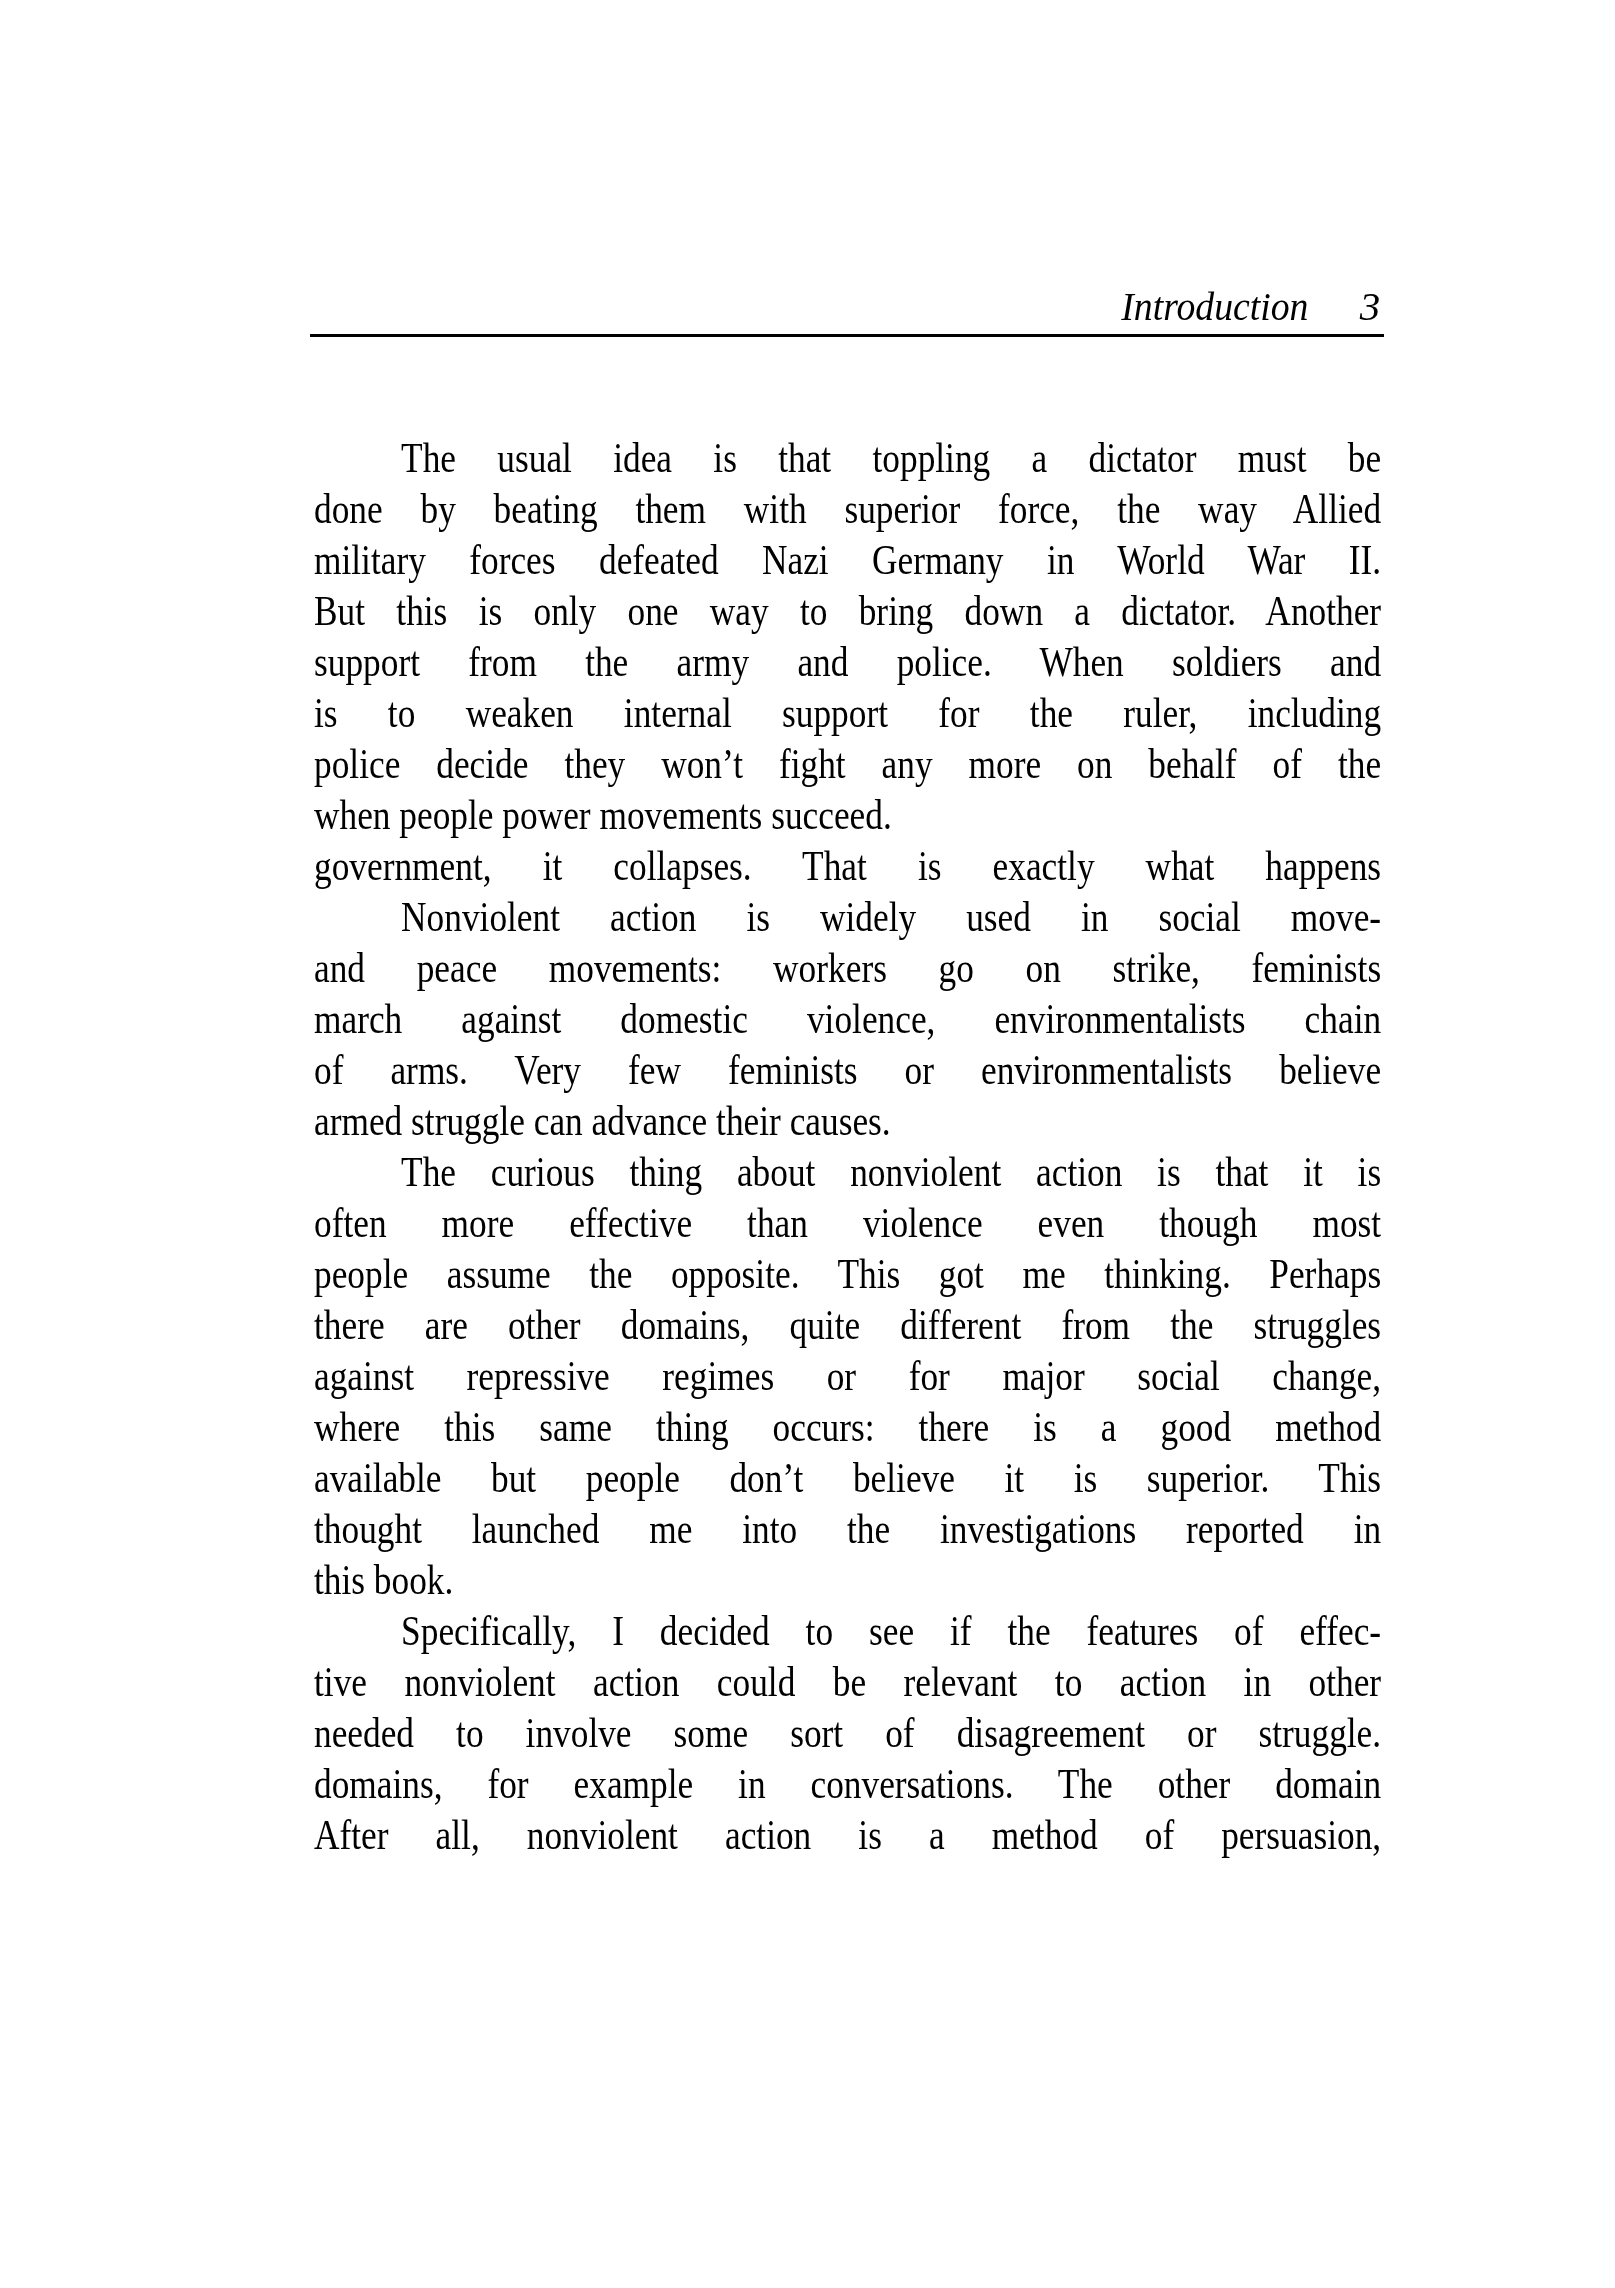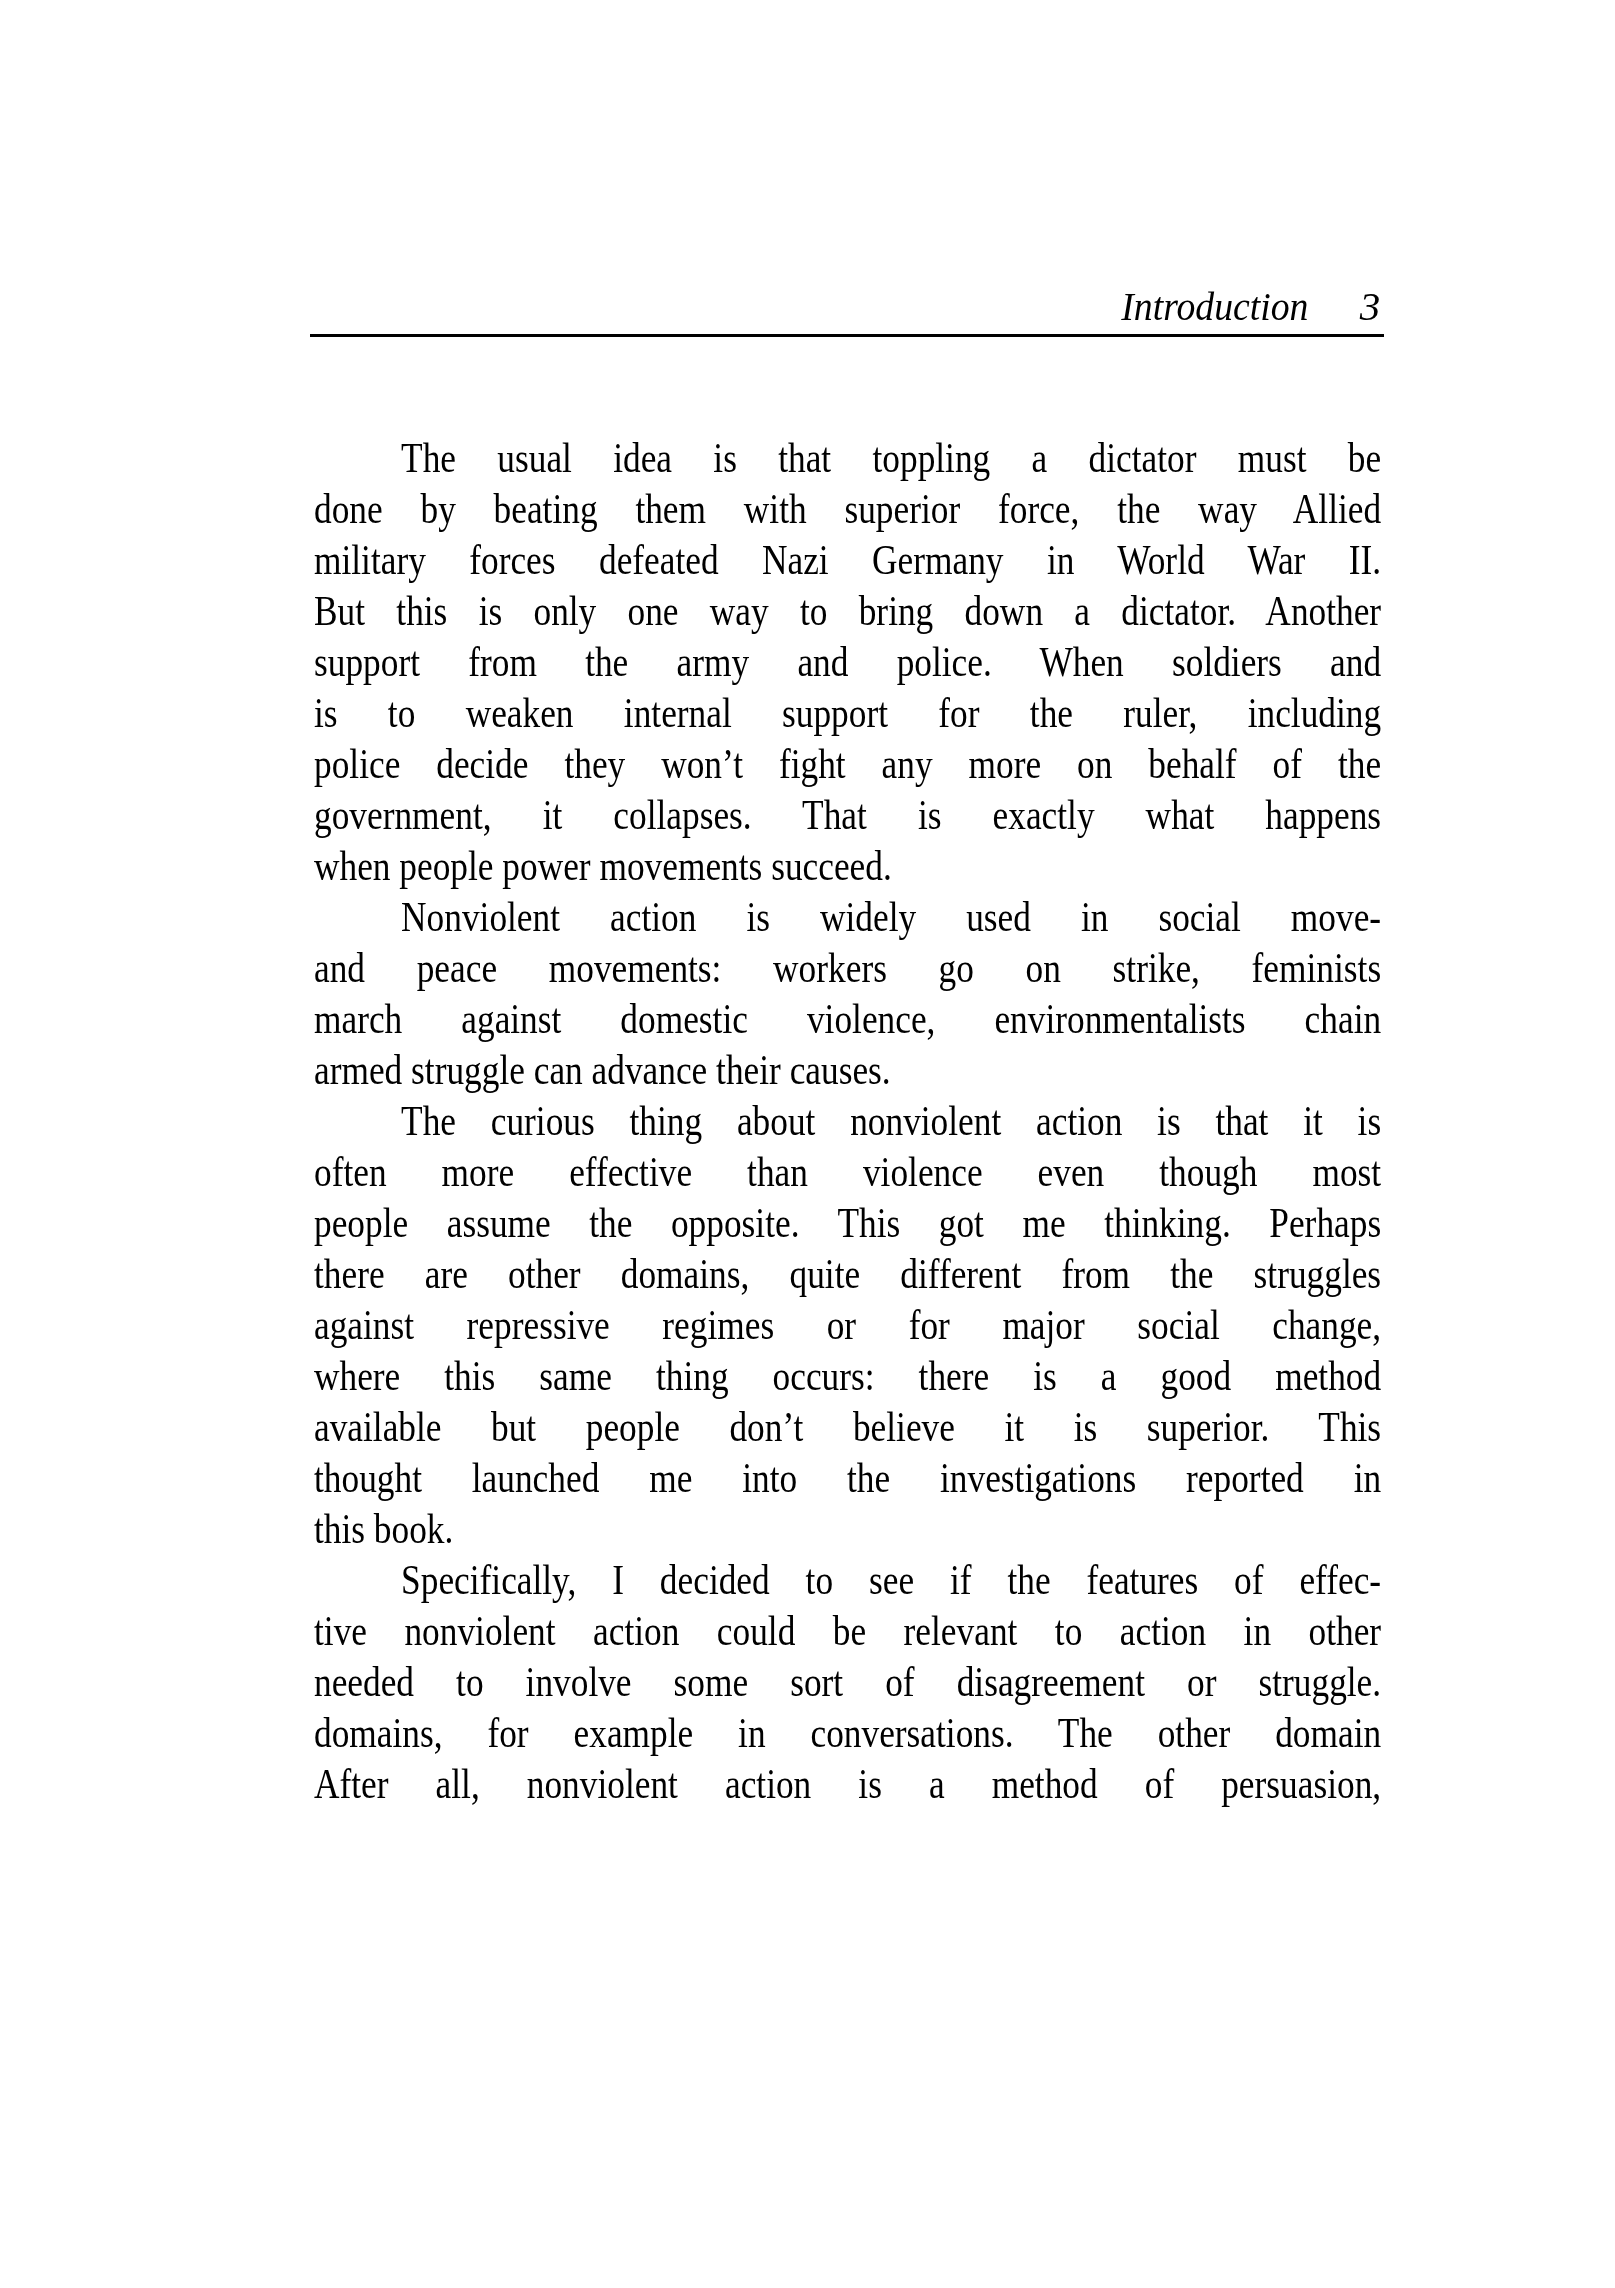--- a/index.html
+++ b/index.html
@@ -125,37 +125,40 @@
         </div>
       <div class="line">
           <span class="line-inner">support from the army and police. When soldiers and</span>
         </div>
       <div class="line">
           <span class="line-inner">is to weaken internal support for the ruler, including</span>
         </div>
       <div class="line">
           <span class="line-inner">police decide they won’t fight any more on behalf of the</span>
         </div>
-      <div class="line">
-          <span class="line-inner">government, it collapses. That is exactly what happens</span>
-        </div>
       <div class="line last">
           <span class="line-inner">when people power movements succeed.</span>
         </div>
+      <div class="line">
+          <span class="line-inner">government, it collapses. That is exactly what happens</span>
+        </div>
     </div>
 
     <div class="paragraph">
       <div class="line first">
           <span class="line-inner">Nonviolent action is widely used in social move-</span>
         </div>
       <div class="line">
           <span class="line-inner">and peace movements: workers go on strike, feminists</span>
         </div>
       <div class="line">
           <span class="line-inner">march against domestic violence, environmentalists chain</span>
+        </div>
+      <div class="line">
+          <span class="line-inner">of arms. Very few feminists or environmentalists believe</span>
         </div>
       <div class="line last">
           <span class="line-inner">armed struggle can advance their causes.</span>
         </div>
     </div>
 
     <div class="paragraph">
       <div class="line first">
           <span class="line-inner">The curious thing about nonviolent action is that it is</span>
         </div>

